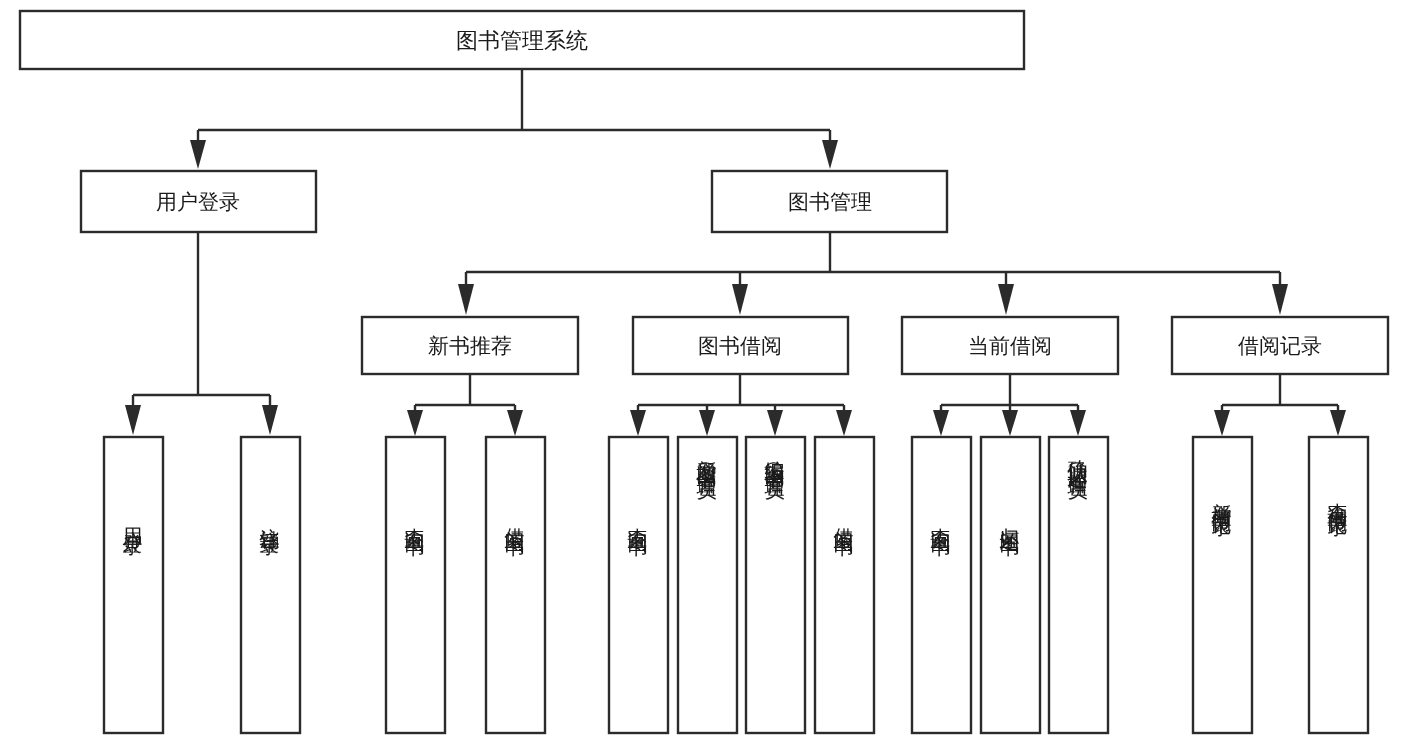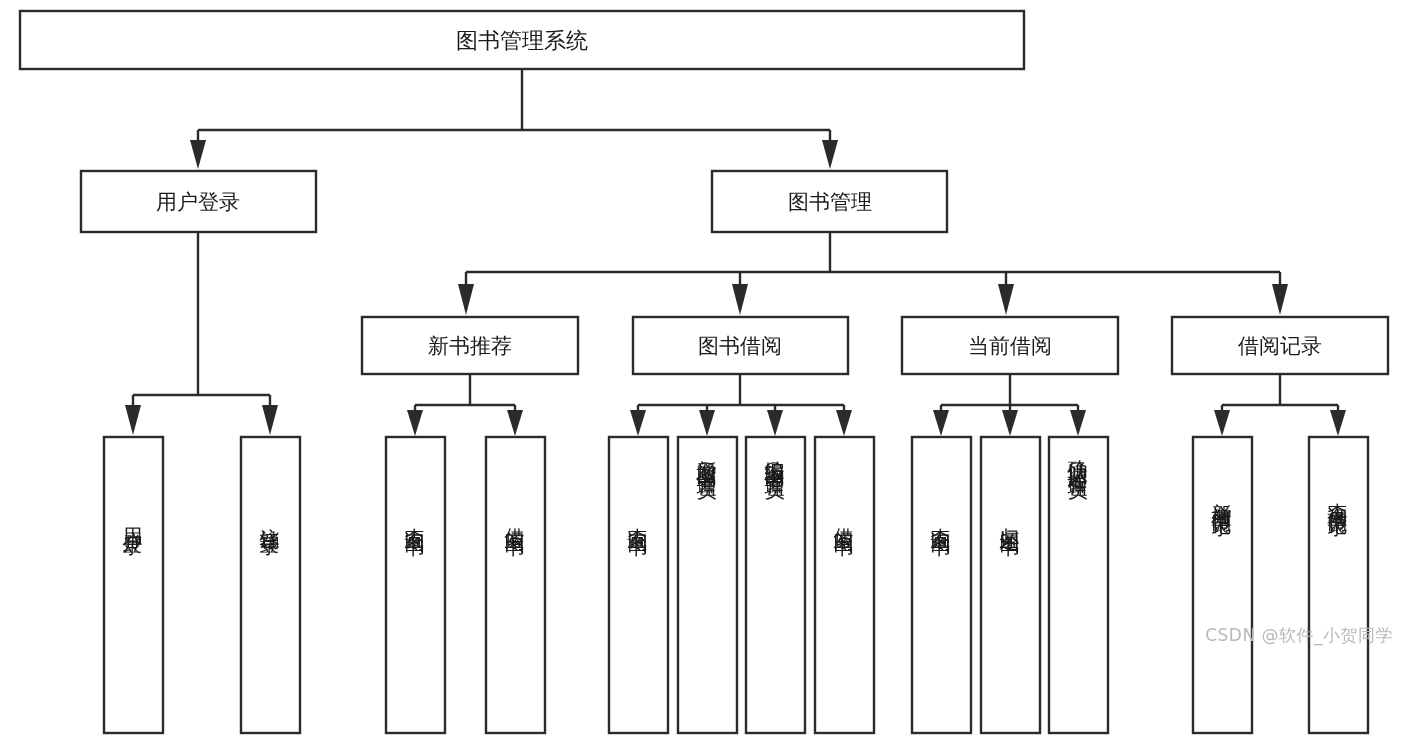--- a/index.html
+++ b/index.html
@@ -224,15 +224,14 @@
   <div class="leaf-label" style="left:941px; top:512px;">查询图书</div>
 
   <div class="leaf-label" style="left:1010px; top:512px;">归还图书</div>
 
   <div class="leaf-label" style="left:1078px; top:444px;">确认归还（管理员）</div>
 
   <div class="leaf-label" style="left:1222px; top:487px;">新增借阅记录</div>
 
   <div class="leaf-label" style="left:1338px; top:487px;">查询借阅记录</div>
 
-  <div class="watermark">CSDN @软件_小贺同学</div>
 
 </div>
 
 </body></html>

